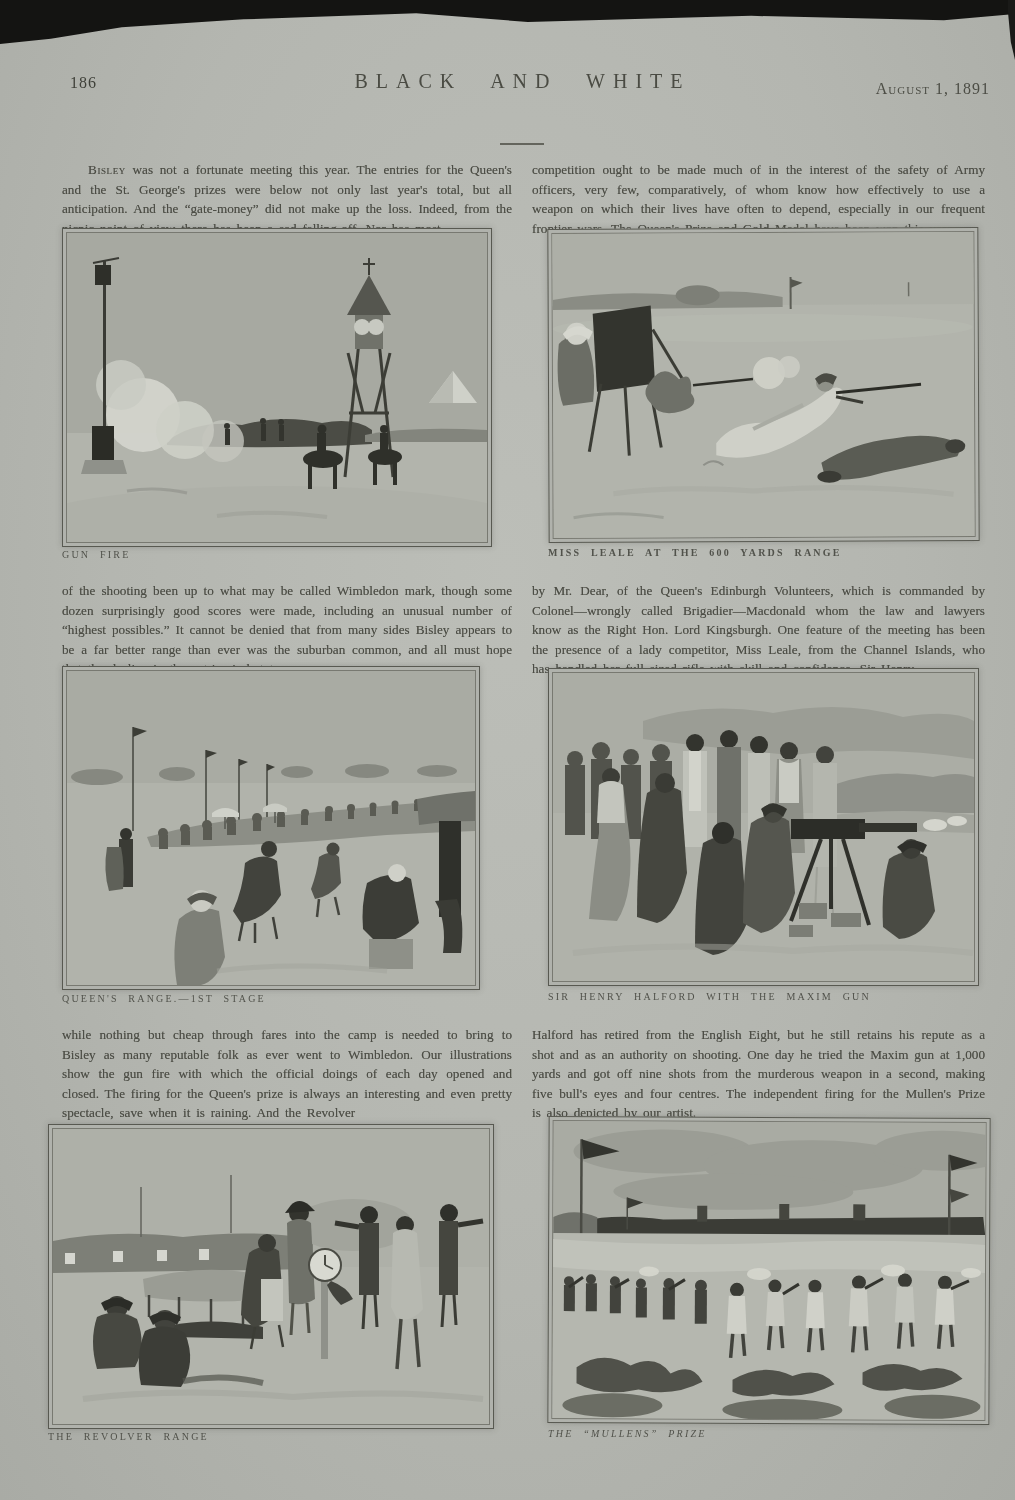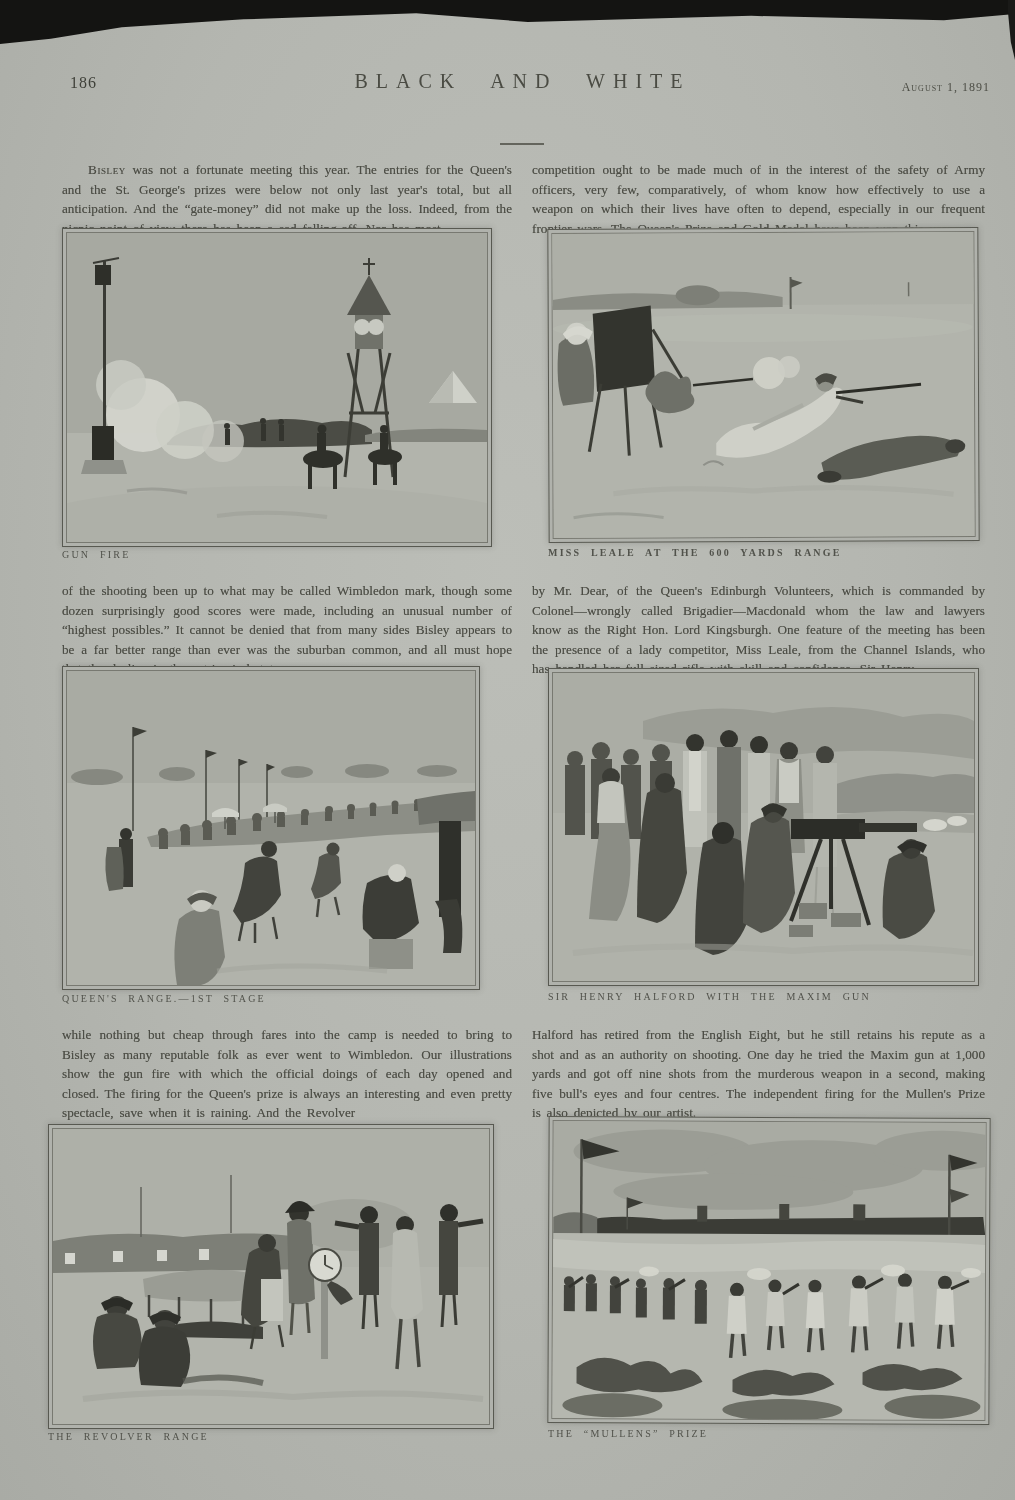--- a/index.html
+++ b/index.html
@@ -25,21 +25,21 @@
   }
   
   .pageno{position:absolute;left:70px;top:74px;font-size:16px;letter-spacing:1px;color:#3f4039;}
   .masthead{
     position:absolute;left:60px;top:70px;width:925px;
     text-align:center;font-size:20px;
     letter-spacing:8px;word-spacing:16px;color:#4a4b43;
   }
   .issue-date{
     position:absolute;left:790px;top:80px;width:200px;text-align:right;
-    font-size:12px;font-variant:small-caps;letter-spacing:1px;color:#4c4d45;
+    font-size:16px;font-variant:small-caps;letter-spacing:1px;color:#4c4d45;
   }
   .headline{
     position:absolute;left:60px;top:112px;width:925px;
     text-align:center;font-size:17px;letter-spacing:3px;word-spacing:10px;
     color:#3c3d36;
   }
   .headline-rule{
     position:absolute;left:500px;top:143px;width:44px;height:2px;background:#64655d;
   }
   
@@ -539,15 +539,15 @@
         <path d="M180 258 Q210 240 240 254 Q268 244 282 262 Q252 278 220 272 Q196 278 180 270 Z"></path>
         <path d="M310 250 Q340 234 368 248 Q394 240 410 256 Q384 272 352 266 Q326 272 310 262 Z"></path>
       </g>
       <g fill="#6b6d64">
         <ellipse cx="60" cy="284" rx="50" ry="12"></ellipse>
           <ellipse cx="230" cy="288" rx="60" ry="11"></ellipse>
         <ellipse cx="380" cy="284" rx="48" ry="12"></ellipse>
       </g>
     </svg>
   </div>
-  <div class="caption" style="left:548px;top:1428px;width:440px;">THE “MULLENS” PRIZE</div>
+  <div class="caption" style="left:548px;top:1428px;width:440px;font-style:italic;">THE “MULLENS” PRIZE</div>
 
 </div>
 
 </body></html>

